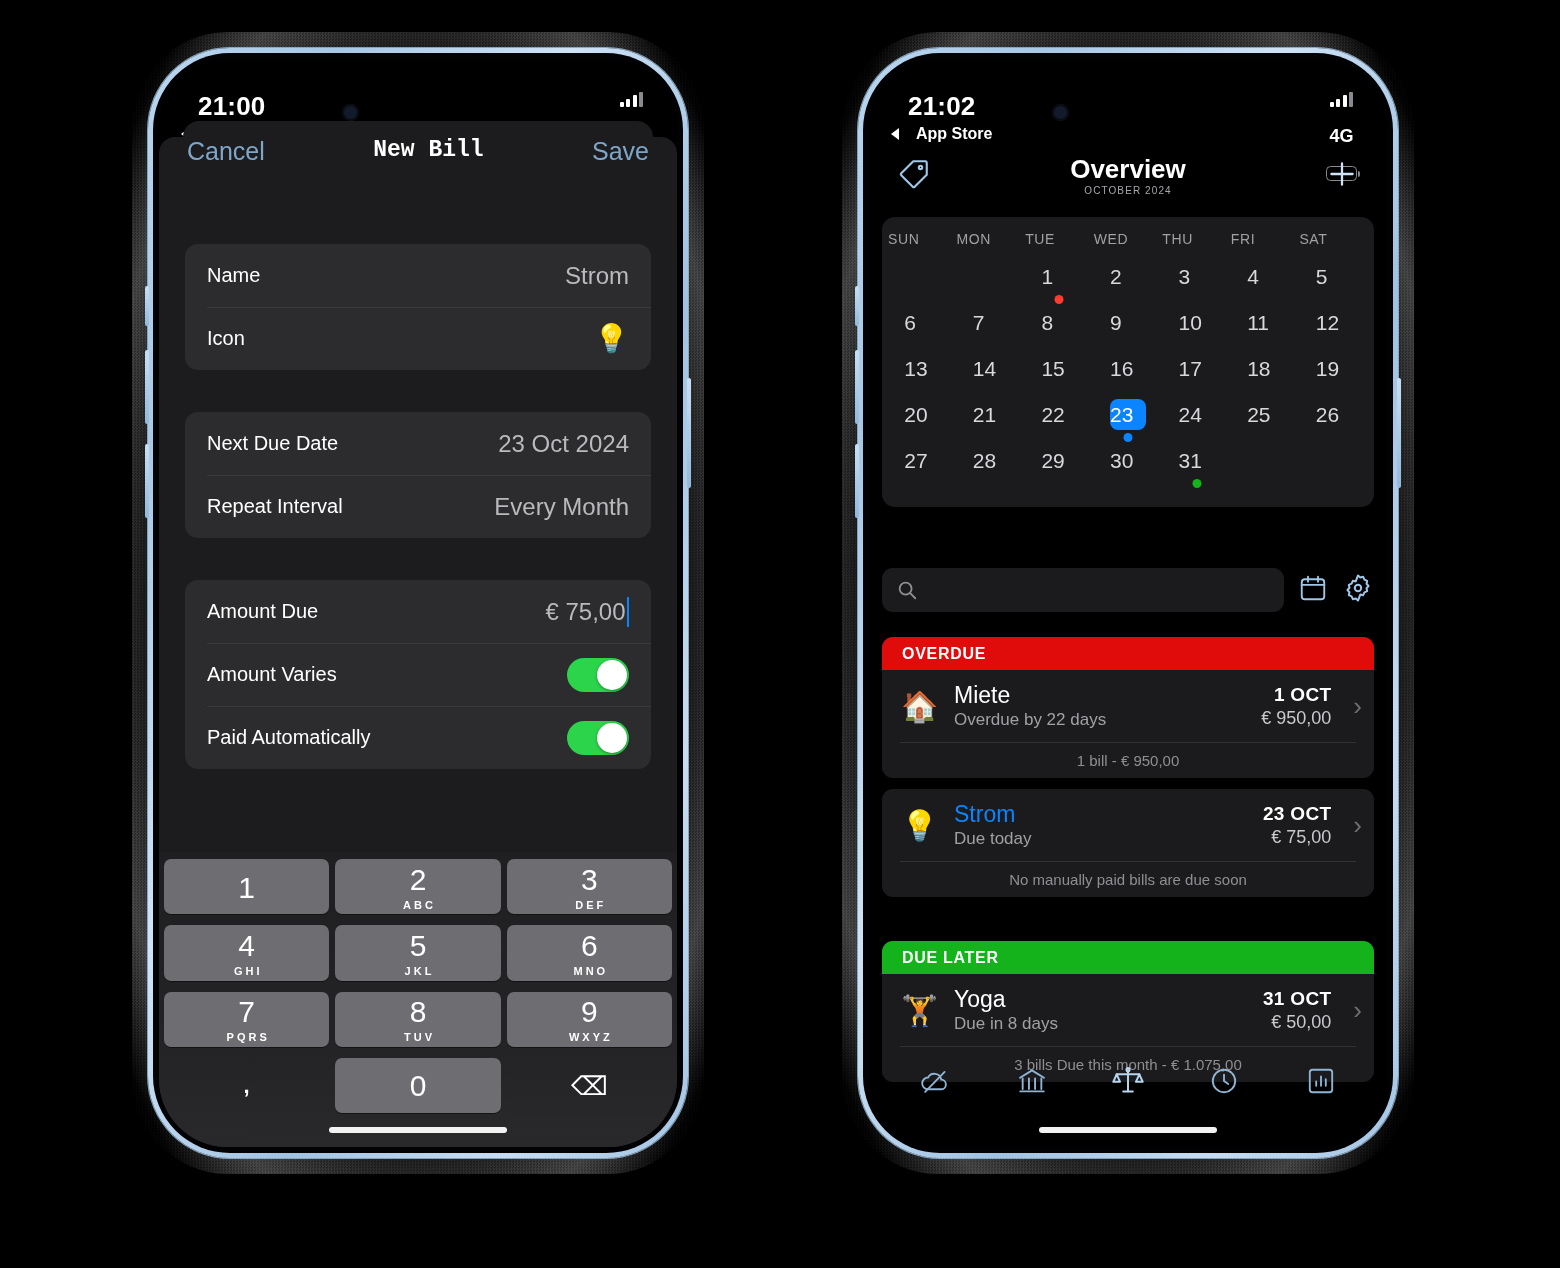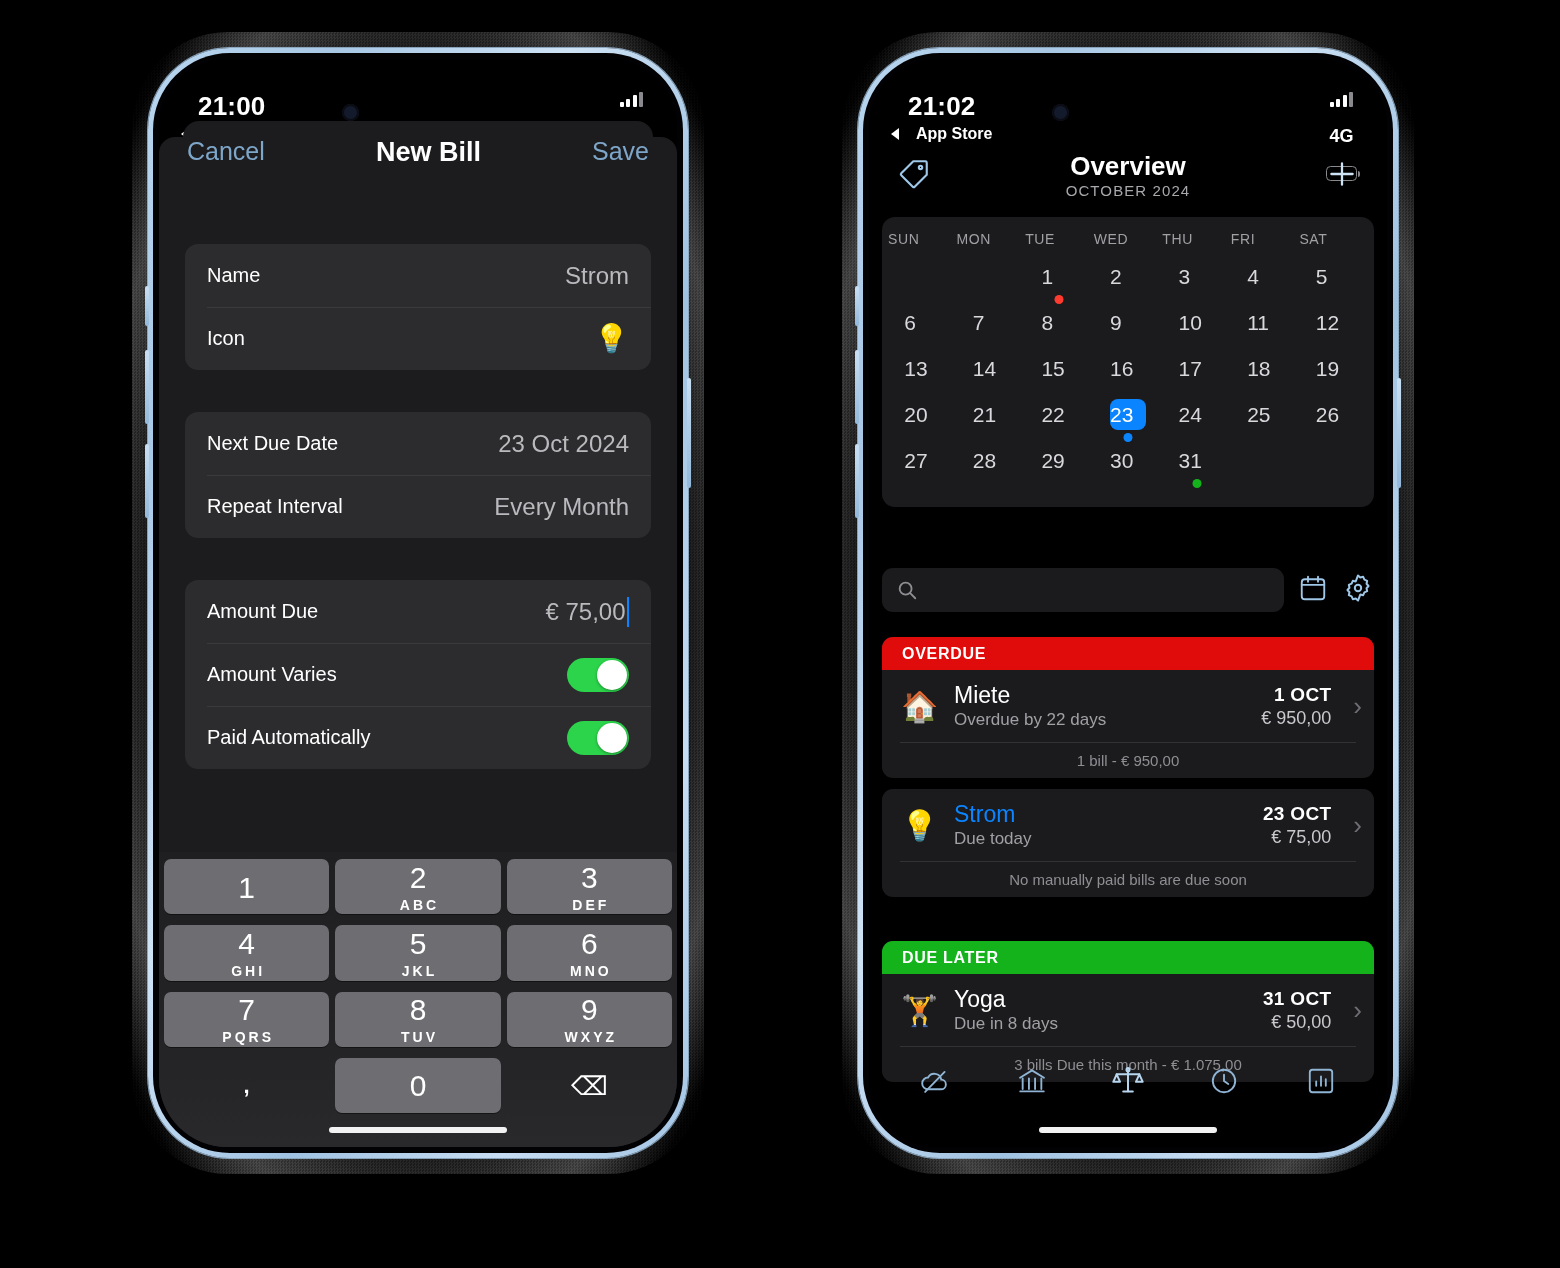--- a/index.html
+++ b/index.html
@@ -165,21 +165,21 @@
     background: #1c1c1e;
     border-radius: 16px 16px 0 0;
   }
   .sheet-nav {
     position: relative;
     height: 72px;
     display: flex; align-items: flex-start; justify-content: space-between;
     padding: 0 28px;
   }
   .nav-action { font-size: 25px; color: #7ea6c9; }
-  .nav-title { font-size: 27px; font-weight: bold; color:#fff; }
+  .nav-title { font-size: 23px; font-weight: bold; color:#fff;font-family:Liberation Mono, monospace; }
 
   .group {
     margin: 0 26px;
     background: #2c2c2e;
     border-radius: 13px;
     overflow: hidden;
   }
   .group.g1 { margin-top: 35px; }
   .group.g2 { margin-top: 42px; }
   .group.g3 { margin-top: 42px; }
@@ -234,37 +234,37 @@
   .key {
     background: #6d6d72;
     border-radius: 7px;
     display: flex; flex-direction: column;
     align-items: center; justify-content: center;
     color: #fff;
     box-shadow: 0 1px 0 rgba(0,0,0,.45);
     padding-top: 2px;
   }
   .key .num { font-size: 30px; font-weight: 400; line-height: 1; }
-  .key .sub { font-size: 14px; font-weight: bold; letter-spacing: 3px; margin-top: 4px; margin-left:3px; }
+  .key .sub { font-size: 11px; font-weight: bold; letter-spacing: 3px; margin-top: 4px; margin-left:3px; }
   .key.plain { background: transparent; box-shadow: none; }
   .key.plain .num { font-size: 22px; font-weight: bold; }
   .key.plain .bs  { font-size: 26px; color:#fff; }
 
   
   .app-right { position: absolute; inset: 0; background: #000; color: #fff; }
 
   .ov-nav {
     position: absolute; left:0; right:0; top: 86px;
     height: 62px;
     display: flex; align-items: center; justify-content: space-between;
     padding: 0 28px;
   }
   .ov-title-wrap { position:absolute; left:0; right:0; text-align:center; }
   .ov-title { font-size: 26px; font-weight: bold; line-height: 1.05; }
-  .ov-sub { font-size: 15px; color: #a8a8ad; letter-spacing: 1.1px; margin-top: 2px; }
+  .ov-sub { font-size: 10px; color: #a8a8ad; letter-spacing: 1.1px; margin-top: 2px; }
   .icon-btn { position: relative; z-index: 2; cursor: pointer; }
 
   .calendar {
     position: absolute;
     left: 13px; right: 13px; top: 158px;
     background: #1b1b1d;
     border-radius: 13px;
     padding: 14px 6px 16px 6px;
   }
   .cal-head, .cal-week {

